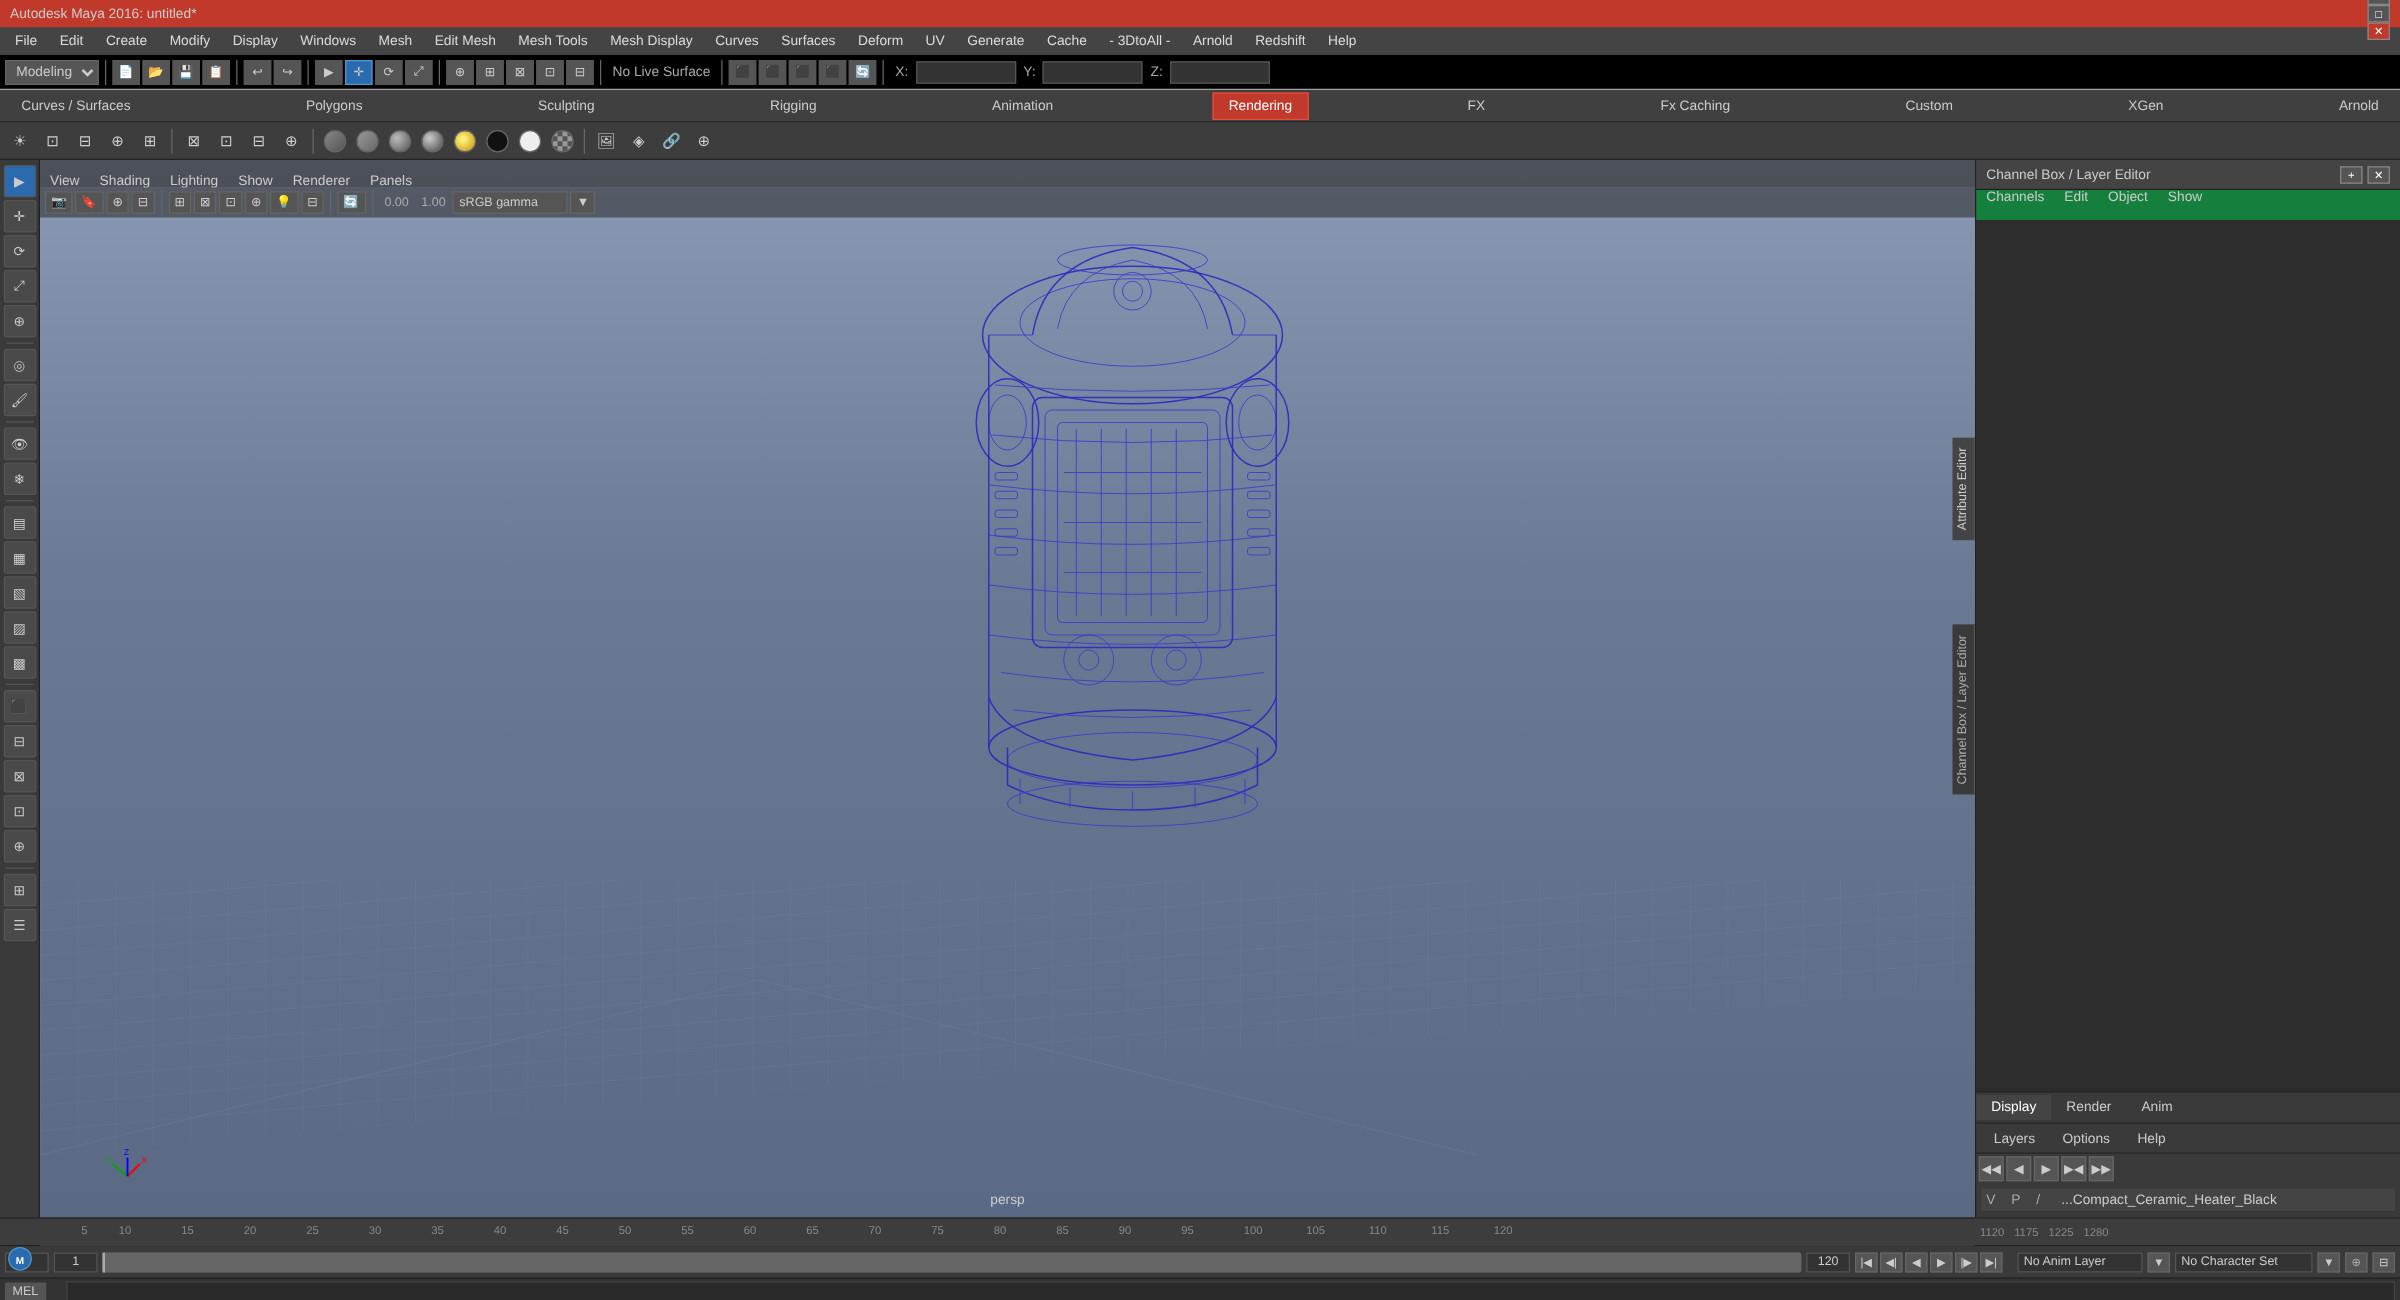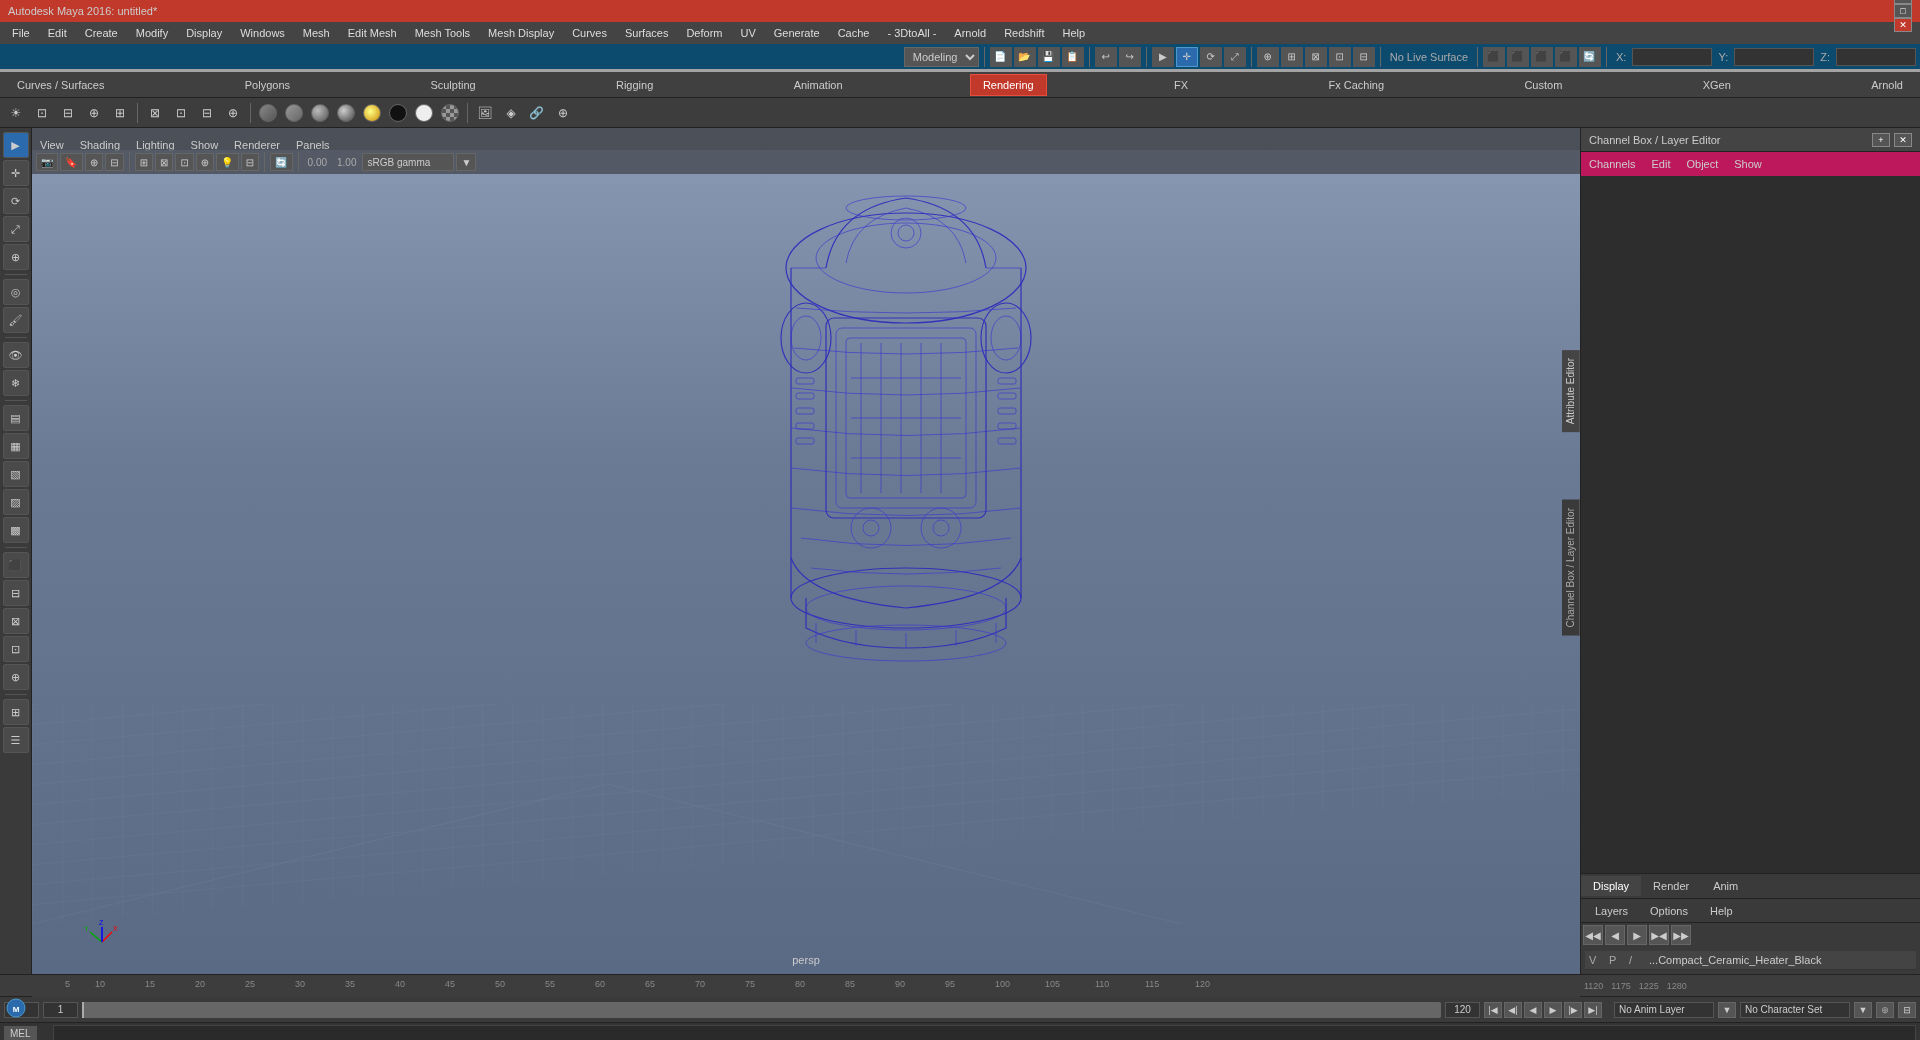--- a/index.html
+++ b/index.html
@@ -15,22 +15,22 @@
 
     
     #menu-bar {
       width: 100%; height: 22px; background: #444;
       display: flex; align-items: center; padding: 0 4px; gap: 2px;
     }
     .menu-item { padding: 2px 8px; color: #ddd; font-size: 11px; cursor: pointer; }
 
     
     #toolbar1 {
-      width: 100%; height: 28px; background: #0c4a6e;
-      display: flex; align-items: center; padding: 0 4px; gap: 2px; border-bottom: 3px solid #a3a3a3; justify-content: flex-end;
+      width: 100%; height: 28px; background: #000000;
+      display: flex; align-items: center; padding: 0 4px; gap: 2px; border-bottom: 1px solid #a3a3a3;
     }
     .tb-select { background: #555; border: 1px solid #666; color: #ccc; font-size: 11px; height: 20px; padding: 0 4px; }
     .tb-btn { width: 22px; height: 20px; background: #555; border: 1px solid #555; color: #ccc; font-size: 10px; display: flex; align-items: center; justify-content: center; cursor: pointer; }
     .tb-btn.active { background: #2a6aad; border-color: #4a9acd; }
     .tb-separator { width: 1px; height: 20px; background: #666; margin: 0 3px; }
     .tb-label { color: #aaa; font-size: 11px; padding: 0 4px; }
     .tb-input { background: #333; border: 1px solid #555; color: #ccc; font-size: 11px; height: 18px; width: 70px; padding: 0 4px; }
 
     
     #tab-bar {
@@ -116,21 +116,21 @@
       border-top: 1px solid #222; border-bottom: 1px solid #222;
     }
     .rp-tab { padding: 4px 12px; font-size: 11px; color: #ccc; cursor: pointer; }
     .rp-tab.active { background: #444; color: white; }
     #right-panel-subtabs {
       height: 24px; background: #3a3a3a; display: flex; align-items: center;
       padding: 0 4px; gap: 2px; border-bottom: 1px solid #222;
     }
     .rp-subtab { padding: 2px 10px; font-size: 11px; color: #ccc; cursor: pointer; }
     #right-panel-channels {
-      height: 24px; background: #be185d; display: flex; align-items: center;
+      height: 24px; background: #15803d; display: flex; align-items: flex-start;
       padding: 0 8px; gap: 16px;
     }
     .rp-channel-item { font-size: 11px; color: #ccc; cursor: pointer; }
     #layers-area { padding: 4px; }
     .layer-row { display: flex; align-items: center; padding: 3px 4px; gap: 6px; background: #444; border-bottom: 1px solid #333; font-size: 11px; color: #ccc; cursor: pointer; }
     .layer-v { width: 14px; color: #aaa; }
     .layer-p { width: 14px; color: #aaa; }
     .layer-icon { width: 14px; color: #aaa; }
     .layer-name { flex: 1; }
     #layers-toolbar { display: flex; gap: 2px; padding: 2px; background: #3a3a3a; }

